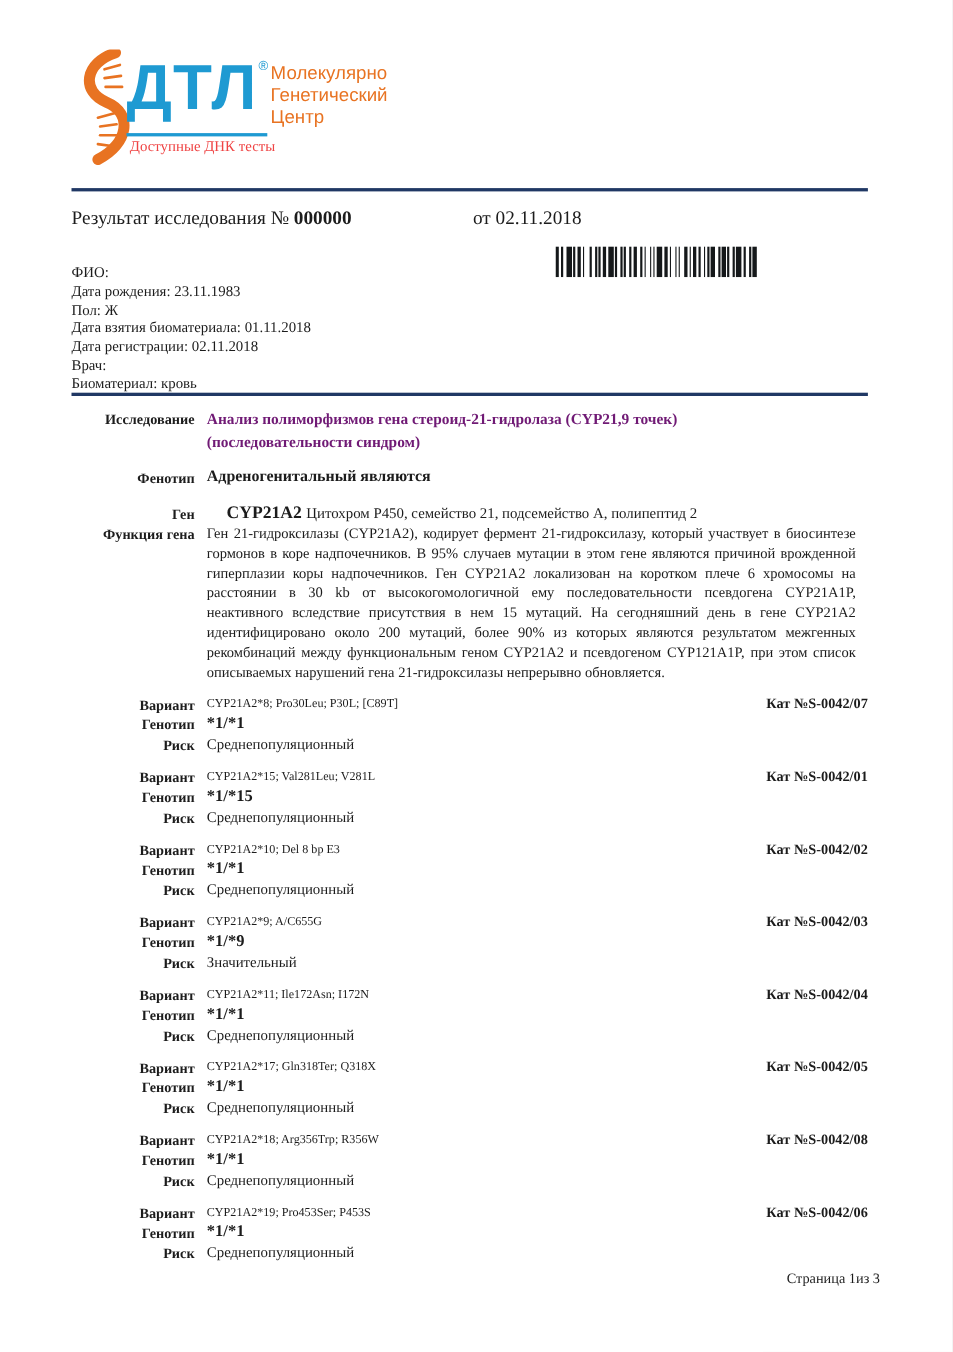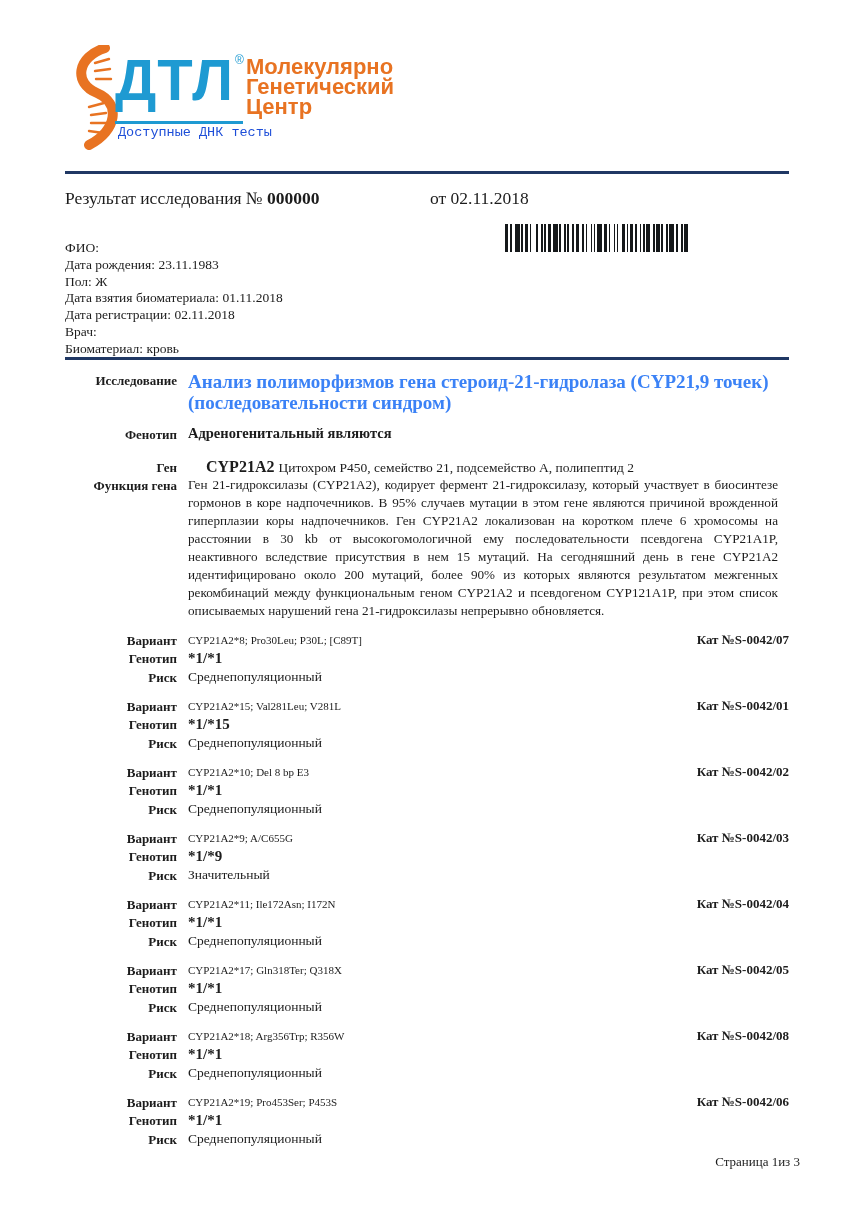--- a/index.html
+++ b/index.html
@@ -16,44 +16,44 @@
     font-family:"Liberation Sans", sans-serif;font-weight:700;
     font-size:58px;line-height:1;color:#1e9ad2;letter-spacing:1px;
   }
   .reg{
     position:absolute;left:170px;top:8px;font-family:"Liberation Sans", sans-serif;
     font-size:12px;color:#1e9ad2;
   }
   .logo-underline{position:absolute;left:50px;top:76px;width:128px;height:2.5px;background:#1e9ad2;}
   .logo-tagline{
     position:absolute;left:53px;top:80px;
-    font-family:Liberation Mono, monospace;font-size:13.5px;color:#1d4ed8;
+    font-family:Liberation Serif, serif;font-size:13.5px;color:#ef4444;
   }
   .center-name{
     position:absolute;left:181px;top:12px;
-    font-family:"Liberation Sans", sans-serif;font-size:22px;line-height:20px;color:#e87322;font-weight:bold;
+    font-family:"Liberation Sans", sans-serif;font-size:17px;line-height:20px;color:#e87322;
   }
   
   .rule{position:absolute;left:65px;width:724px;height:3px;background:#203864;}
   .rule-top{top:171px;}
   .rule-mid{top:357px;}
   .result-line{position:absolute;left:65px;top:188px;width:724px;font-size:17.5px;}
   .result-number{font-weight:700;}
   .result-date{position:absolute;left:365px;top:0;}
   
   .patient{position:absolute;left:65px;top:240px;font-size:13.5px;line-height:16.8px;}
   
   .barcode{position:absolute;left:505px;top:224px;width:268px;height:28px;display:flex;align-items:stretch;overflow:hidden;}
   .barcode .bar{height:100%;}
   
   .content{position:absolute;left:65px;top:371px;width:724px;}
   .row{display:grid;grid-template-columns:112px 1fr auto;column-gap:11px;}
   .lbl{text-align:right;font-weight:700;font-size:13px;padding-top:2px;white-space:nowrap;}
   .study-row{margin-bottom:12px;}
-  .study-title{font-weight:700;font-size:19px;line-height:21px;color:#3b82f6;}
+  .study-title{font-weight:700;font-size:14px;line-height:21px;color:#701a75;}
   .phenotype-row{margin-bottom:15px;}
   .phenotype-val{font-weight:700;font-size:14.5px;}
   .gene-name{font-weight:700;font-size:16px;margin-left:18px;}
   .gene-desc{font-size:13.5px;}
   .func-text{font-size:13.2px;line-height:18px;text-align:justify;}
   .func-row{margin-bottom:5px;}
   .vblock{margin-top:11px;}
   .v-val{font-size:11px;line-height:18px;}
   .geno-val{font-weight:700;font-size:15px;line-height:19px;}
   .risk-val{font-size:13.5px;line-height:18px;}

